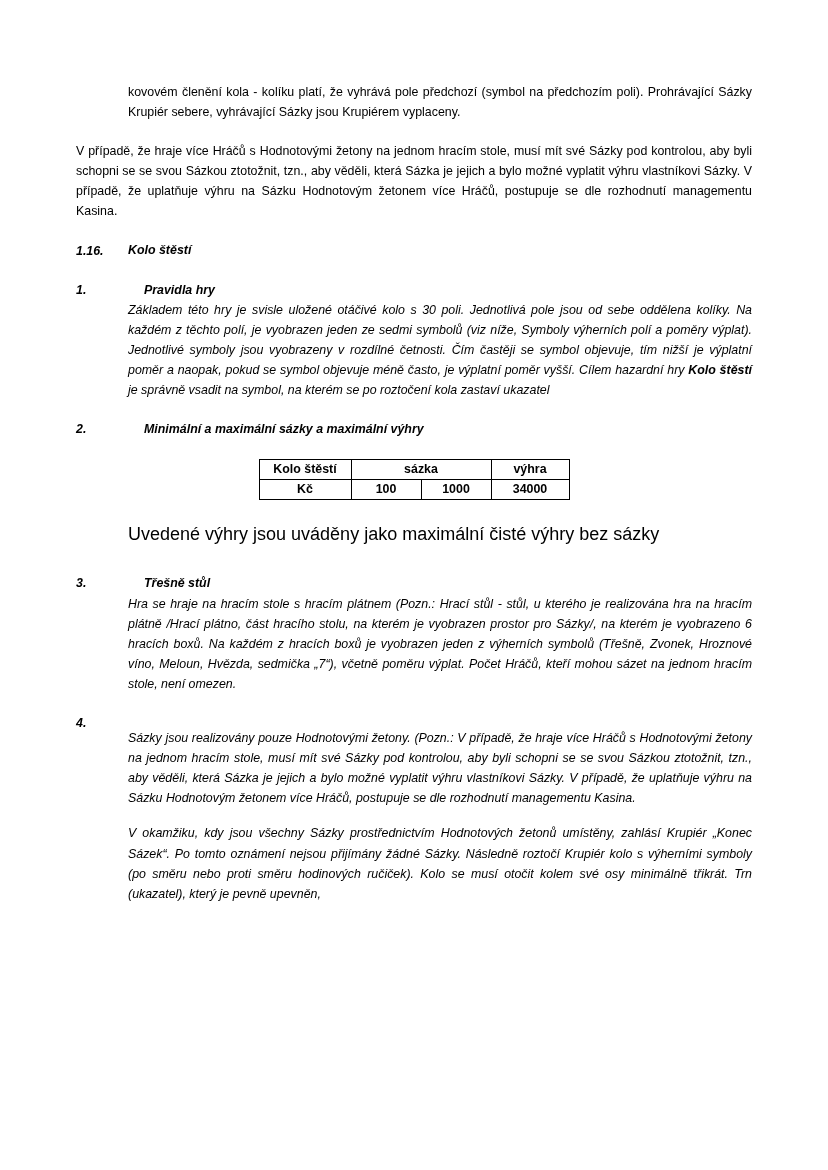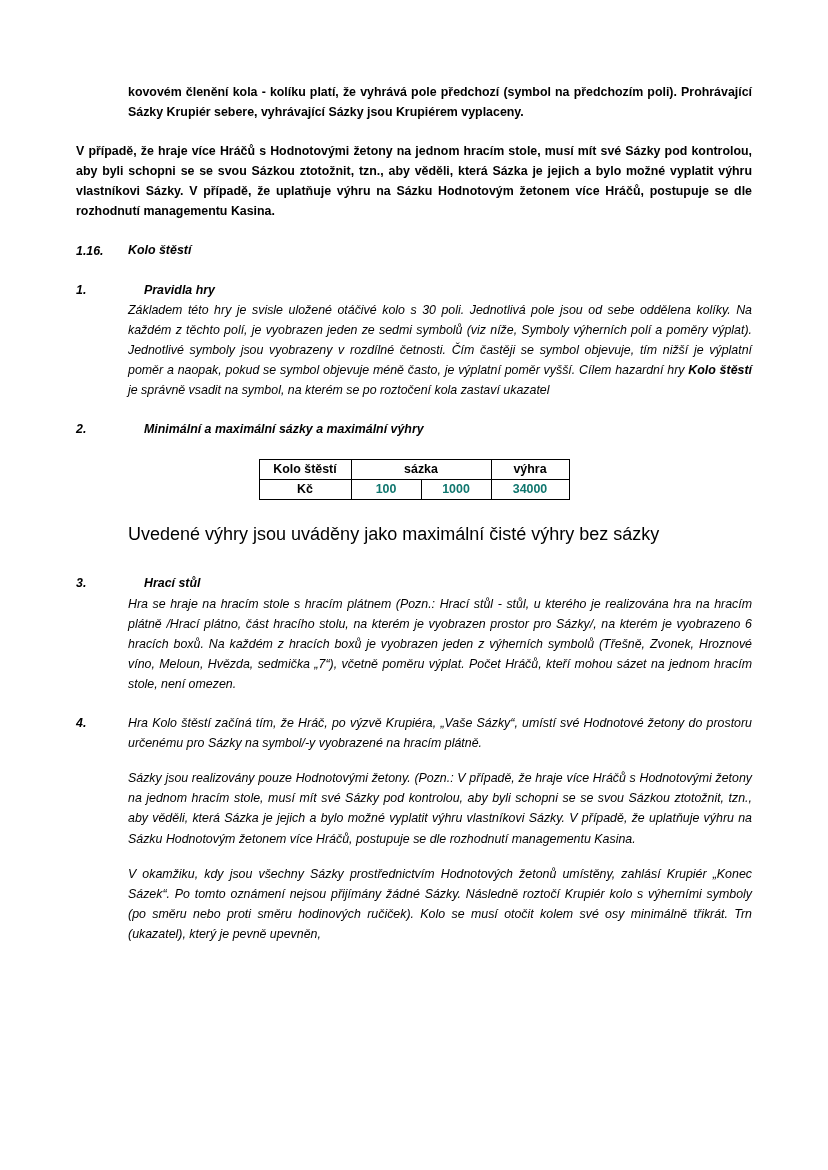--- a/index.html
+++ b/index.html
@@ -26,21 +26,20 @@
     line-height: 1.62;
     text-align: justify;
     margin: 0;
   }
   .indent-block {
     margin-left: 52px;
   }
   .para {
     margin-top: 0;
     margin-bottom: 0;
-    font-weight: bold;
   }
   .gap-lg { height: 19px; }
   .gap-md { height: 15px; }
   .section-heading {
     font-size: 12.4px;
     font-weight: bold;
     line-height: 1.5;
   }
   .numbered {
     display: flex;
@@ -82,21 +81,21 @@
     text-align: center;
     font-weight: bold;
     height: 19px;
     box-sizing: border-box;
   }
   table.odds .c1 { width: 92px; }
   table.odds .c2 { width: 70px; margin-top: 46px; }
   table.odds .c3 { width: 70px; }
   table.odds .c4 { width: 78px; }
   table.odds td.val {
-    color: #0f766e;
+    color: #000000;
     text-align: center;
   }
   table.odds td.blank {
     border-left: 1px solid #000000;
     border-right: 1px solid #000000;
   }
   .note-line {
     margin-top: 20px;
     margin-left: 52px;
     font-size: 18px;
@@ -161,31 +160,30 @@
       </table>
   </div>
 
   <div class="note-line">Uvedené výhry jsou uváděny jako maximální čisté výhry bez sázky</div>
 
   <div class="spacer-24"></div>
 
   <div class="numbered">
     <div class="num">3.</div>
     <div class="content">
-      <div class="title">Hrací stůl</div>
+      <div class="title">Třešně stůl</div>
       <div class="just">Hra se hraje na hracím stole s hracím plátnem (Pozn.: Hrací stůl - stůl, u kterého je realizována hra na hracím plátně /Hrací plátno, část hracího stolu, na kterém je vyobrazen prostor pro Sázky/, na kterém je vyobrazeno 6 hracích boxů. Na každém z hracích boxů je vyobrazen jeden z výherních symbolů (Třešně, Zvonek, Hroznové víno, Meloun, Hvězda, sedmička „7“), včetně poměru výplat. Počet Hráčů, kteří mohou sázet na jednom hracím stole, není omezen.</div>
     </div>
   </div>
 
   <div class="gap-lg"></div>
 
   <div class="numbered">
     <div class="num">4.</div>
     <div class="content">
-      <div class="just">Hra Kolo štěstí začíná tím, že Hráč, po výzvě Krupiéra, „Vaše Sázky“, umístí své Hodnotové žetony do prostoru určenému pro Sázky na symbol/-y vyobrazené na hracím plátně.</div>
       <div class="gap-md"></div>
       <div class="just">Sázky jsou realizovány pouze Hodnotovými žetony. (Pozn.: V případě, že hraje více Hráčů s Hodnotovými žetony na jednom hracím stole, musí mít své Sázky pod kontrolou, aby byli schopni se se svou Sázkou ztotožnit, tzn., aby věděli, která Sázka je jejich a bylo možné vyplatit výhru vlastníkovi Sázky. V případě, že uplatňuje výhru na Sázku Hodnotovým žetonem více Hráčů, postupuje se dle rozhodnutí managementu Kasina.</div>
       <div class="gap-md"></div>
       <div class="just">V okamžiku, kdy jsou všechny Sázky prostřednictvím Hodnotových žetonů umístěny, zahlásí Krupiér „Konec Sázek“. Po tomto oznámení nejsou přijímány žádné Sázky. Následně roztočí Krupiér kolo s výherními symboly (po směru nebo proti směru hodinových ručiček). Kolo se musí otočit kolem své osy minimálně třikrát. Trn (ukazatel), který je pevně upevněn,</div>
     </div>
   </div>
 
 </div>
 
 </body></html>

